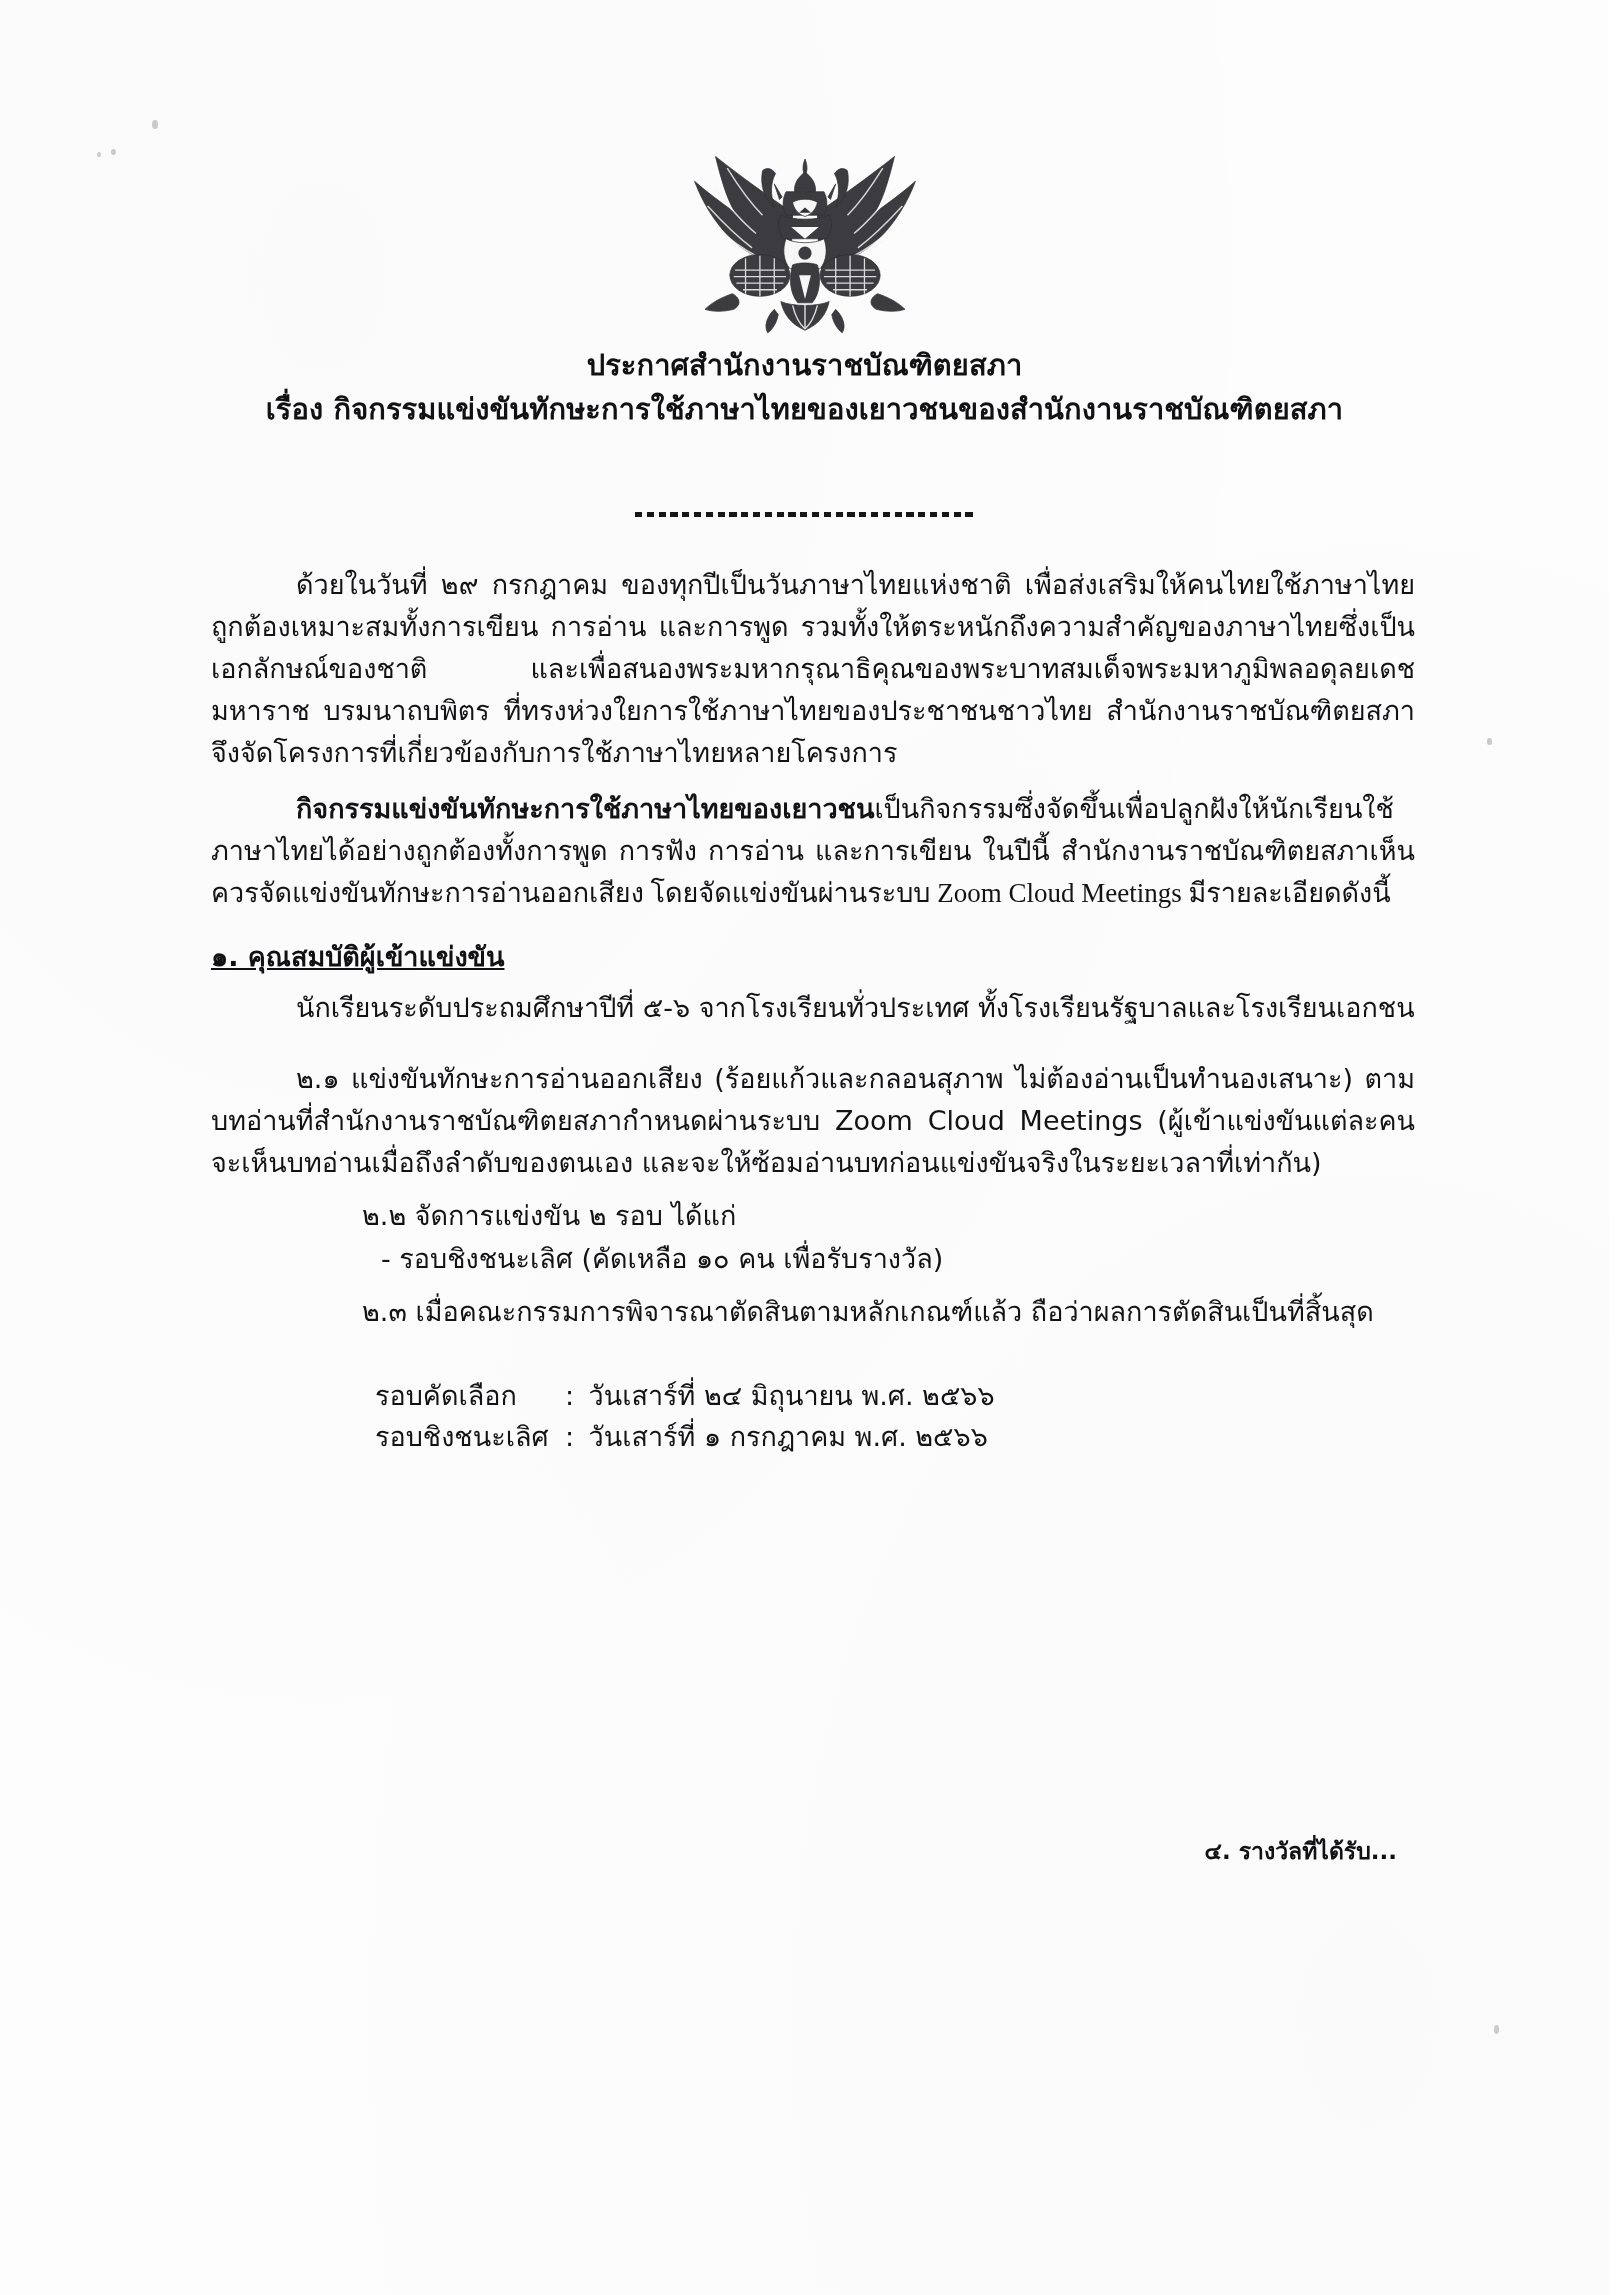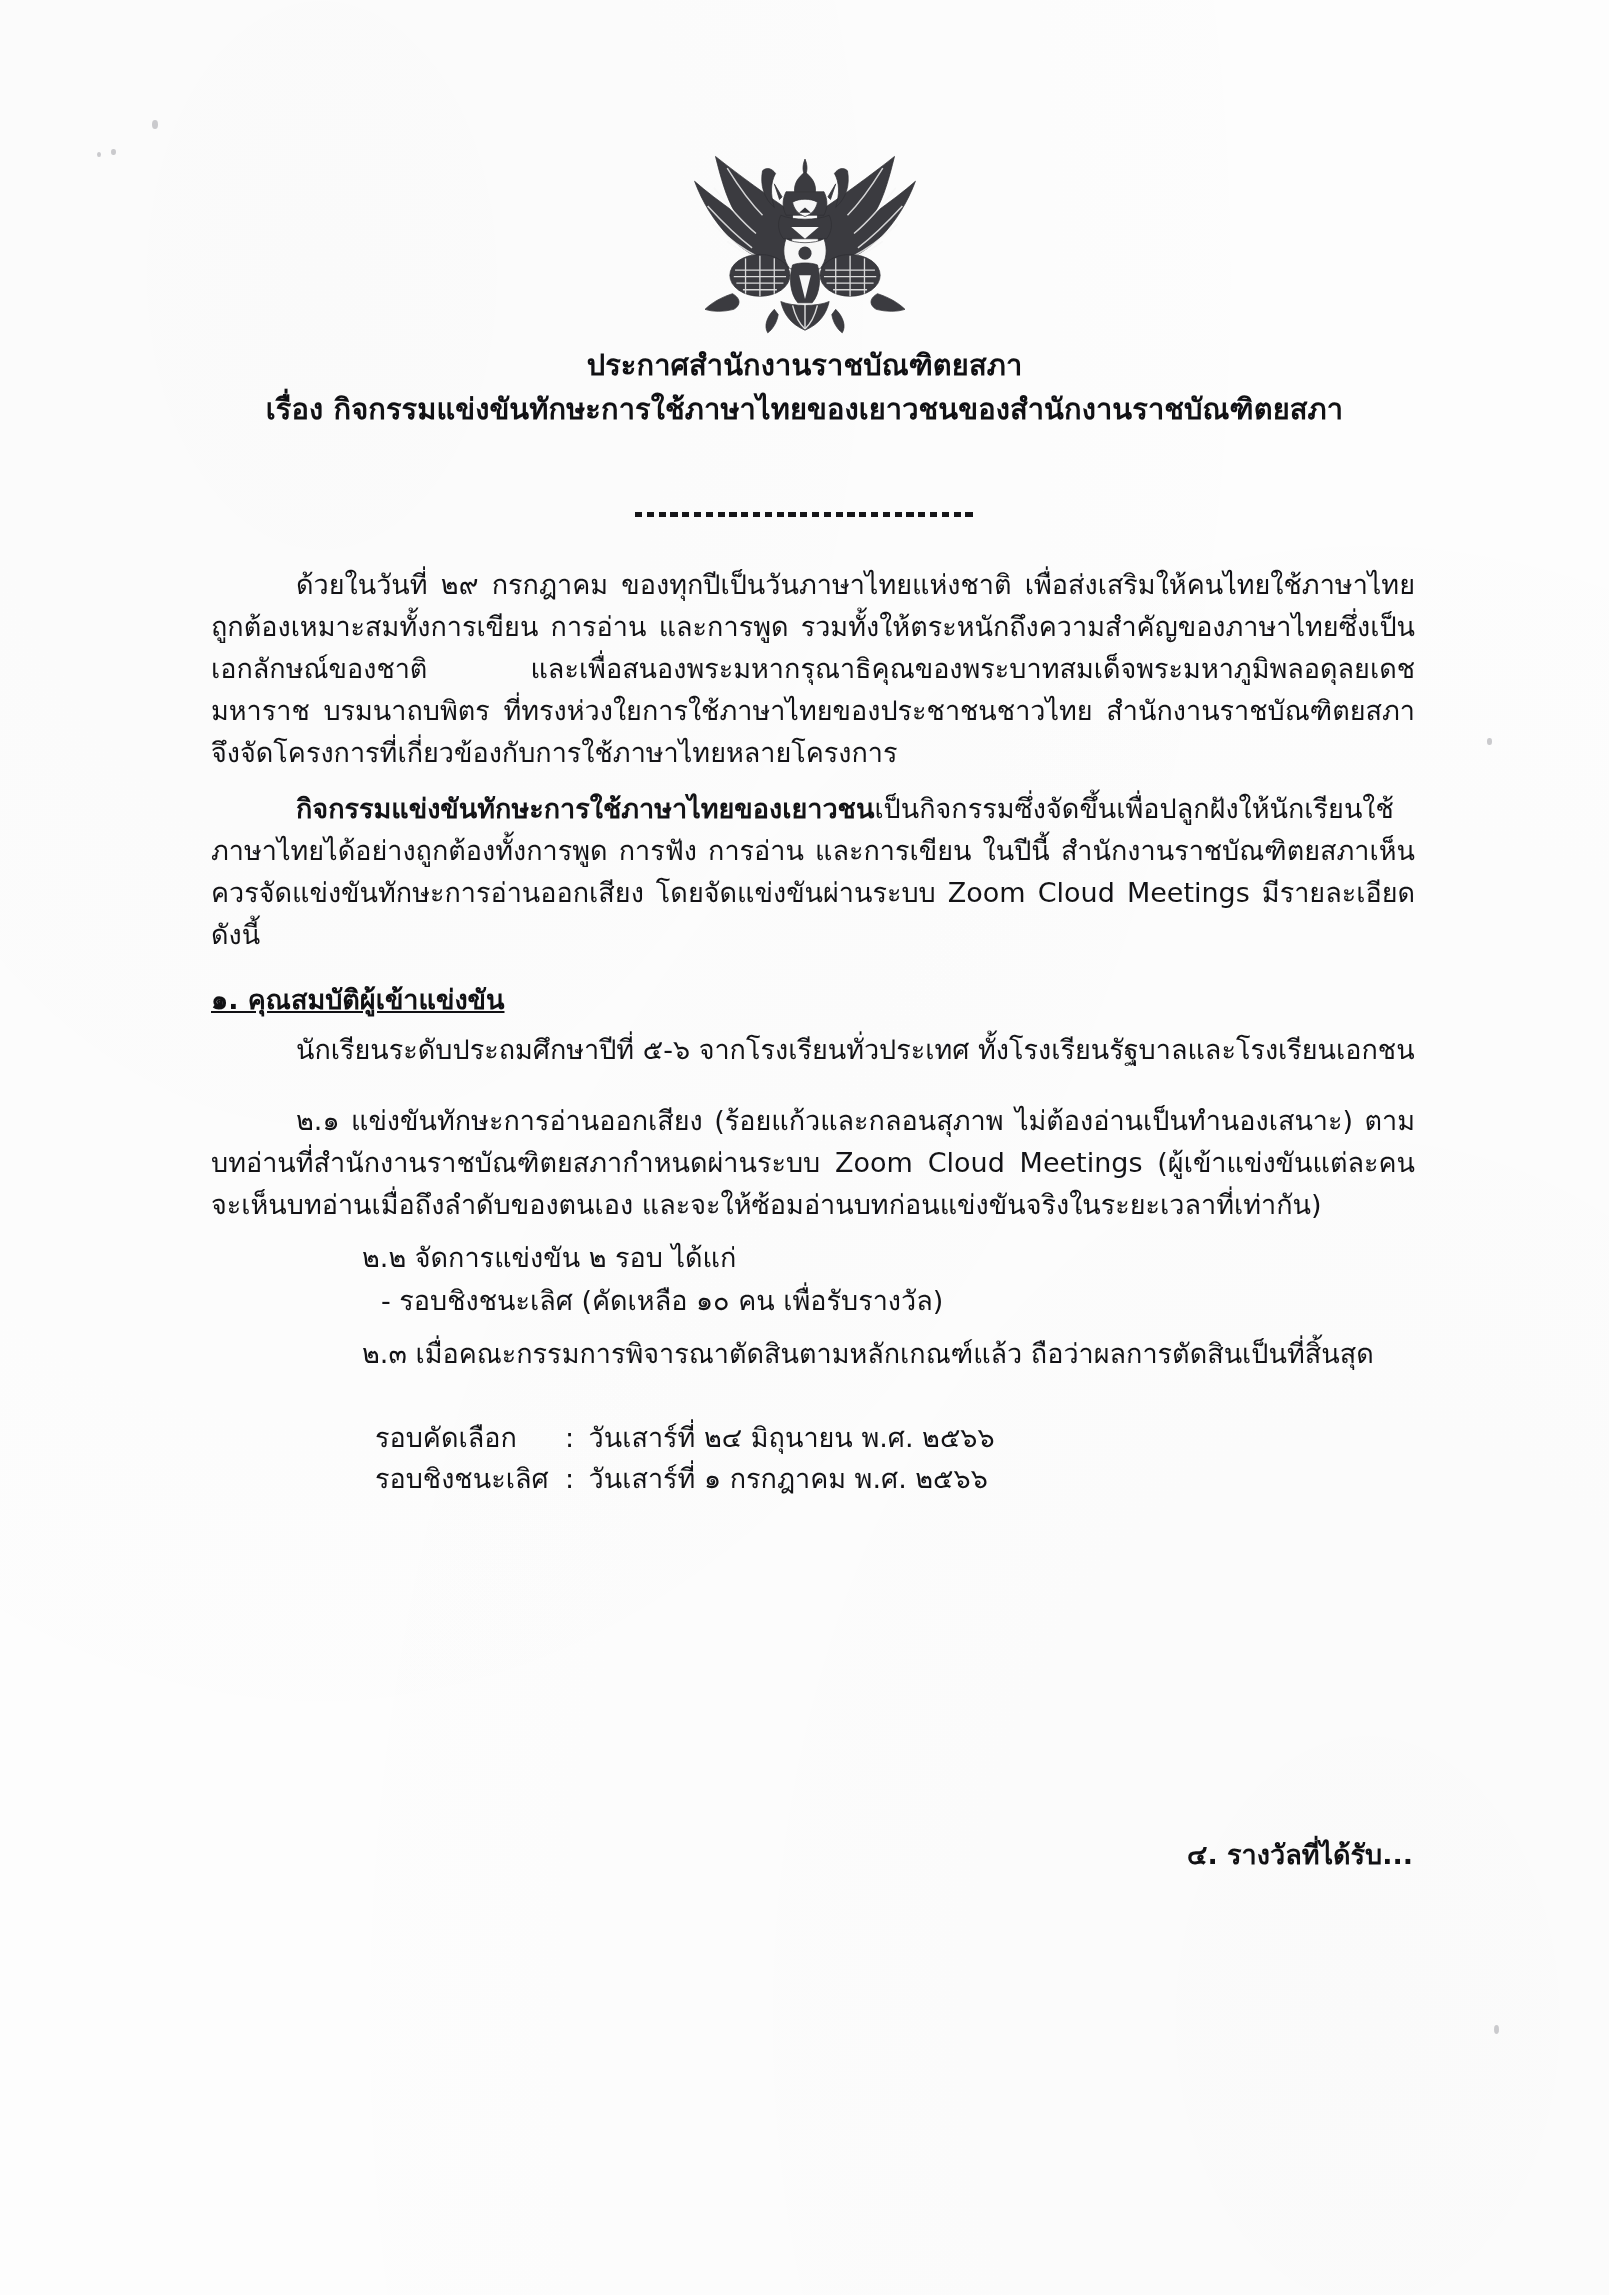--- a/index.html
+++ b/index.html
@@ -84,20 +84,21 @@
     width: 1204px;
     color: #131316;
     font-size: 27px;
     line-height: 1.56;
   }
   .para {
     margin: 0 0 3.9px 0;
     text-align: justify;
     text-justify: inter-word;
     text-indent: 85px;
+    font-family: Liberation Serif, serif;
   }
   .para .lead { font-weight: 700; }
 
   .gap-sm { height: 9.2px; }
   .gap-md { height: 19.6px; }
 
   .sec-head {
     margin: 0;
     font-size: 27px;
     font-weight: 700;
@@ -134,23 +135,23 @@
     display: flex;
     align-items: baseline;
   }
   .date-label { width: 190px; flex: 0 0 190px; }
   .date-sep   { width: 23.6px;  flex: 0 0 23.6px; }
   .date-value { flex: 1 1 auto; }
 
   
   .footer-note {
     position: absolute;
-    right: 196px;
+    right: 212px;
     top: 1833px;
-    font-size: 27px;
+    font-size: 23px;
     font-weight: 700;
     color: #111114;
   }
 </style>
 </head>
 <body>
 
 <div class="page">
 
   <div class="scan-tint"></div>

